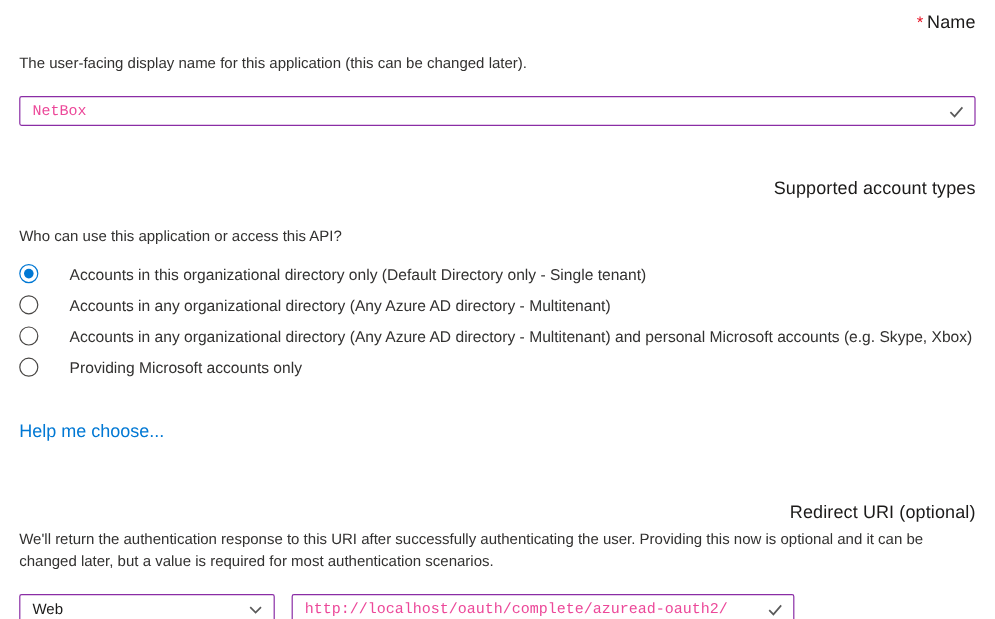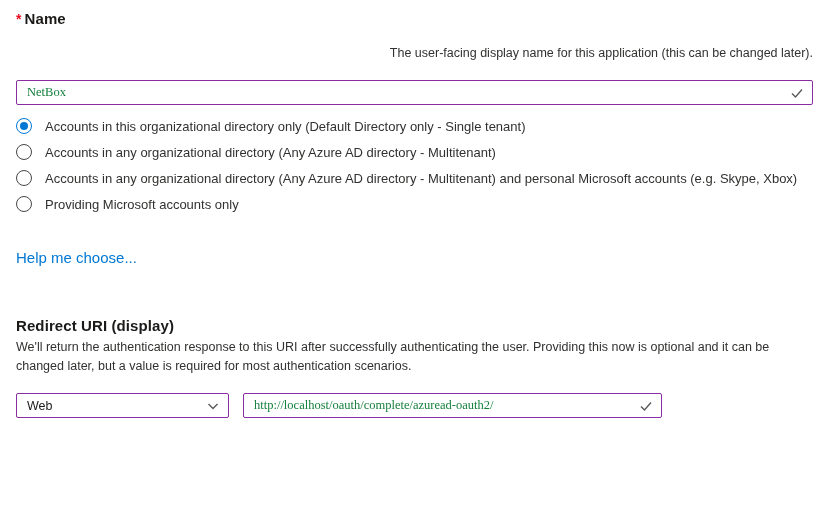--- a/index.html
+++ b/index.html
@@ -8,23 +8,24 @@
     width: 829px;
     min-height: 516px;
     font-family: "Liberation Sans", sans-serif;
     color: #323130;
     position: relative;
   }
   .page { padding: 10px 16px 16px 16px; }
 
   .section-title {
     font-size: 15px;
-    font-weight: 700;
+    font-weight: 400;
     color: #1b1a19;
     letter-spacing: 0.1px;
+    text-align: right;
   }
   .required-marker {
     color: #e81123;
     margin-right: 3px;
     font-size: 14px;
   }
   .desc {
     font-size: 12.5px;
     color: #323130;
     line-height: 19px;
@@ -39,23 +40,23 @@
     background: #fff;
     display: flex;
     align-items: center;
   }
   .field input {
     border: none;
     outline: none;
     background: transparent;
     width: 100%;
     height: 100%;
-    font-family: Liberation Serif, serif;
+    font-family: Liberation Mono, monospace;
     font-size: 12.5px;
-    color: #15803d;
+    color: #ec4899;
     padding: 0 26px 0 10px;
   }
   .field .trail-icon {
     position: absolute;
     right: 7px;
     top: 50%;
     transform: translateY(-50%);
     display: flex;
     align-items: center;
     pointer-events: none;
@@ -89,21 +90,21 @@
   .radio-circle.checked::after {
     content: "";
     position: absolute;
     left: 50%; top: 50%;
     width: 8px; height: 8px;
     margin: -4px 0 0 -4px;
     border-radius: 50%;
     background: #0078d4;
   }
   .radio-label {
-    margin-left: 13px;
+    margin-left: 26px;
     font-size: 13px;
     color: #323130;
     white-space: nowrap;
   }
 
   .help-link {
     display: inline-block;
     margin-top: 27px;
     font-size: 15px;
     color: #0078d4;
@@ -134,33 +135,35 @@
 </head>
 <body>
 
 <div class="page">
 
   
   <div class="section-title">
     <span class="required-marker">*</span><span>Name</span>
   </div>
 
-  <div class="desc" style="margin-top:17px;text-align:right;">The user-facing display name for this application (this can be changed later).</div>
+  <div class="desc" style="margin-top:17px;">The user-facing display name for this application (this can be changed later).</div>
 
   <div class="field name-field">
     <input type="text" value="NetBox" style="">
     <span class="trail-icon">
       <svg width="16" height="16" viewBox="0 0 16 16">
         <polyline points="3,8.5 6.5,12 13,4.5" fill="none" stroke="#5a5a5a" stroke-width="1.4"></polyline>
       </svg>
     </span>
   </div>
 
   
-
+  <div class="section-title section-2">Supported account types</div>
+
+  <div class="desc question">Who can use this application or access this API?</div>
 
   <div class="radio-group">
     <div class="radio-row">
       <span class="radio-circle checked"></span>
       <span class="radio-label">Accounts in this organizational directory only (Default Directory only - Single tenant)</span>
     </div>
     <div class="radio-row">
       <span class="radio-circle"></span>
       <span class="radio-label">Accounts in any organizational directory (Any Azure AD directory - Multitenant)</span>
     </div>
@@ -170,21 +173,21 @@
     </div>
     <div class="radio-row">
       <span class="radio-circle"></span>
       <span class="radio-label">Providing Microsoft accounts only</span>
     </div>
   </div>
 
   <a class="help-link">Help me choose...</a>
 
   
-  <div class="section-title section-3">Redirect URI (display)</div>
+  <div class="section-title section-3">Redirect URI (optional)</div>
 
   <div class="desc redirect-desc">We'll return the authentication response to this URI after successfully authenticating the user. Providing this now is optional and it can be changed later, but a value is required for most authentication scenarios.</div>
 
   <div class="redirect-row">
     <div class="field platform-select">
       <span class="select-value">Web</span>
       <span class="trail-icon">
         <svg width="16" height="16" viewBox="0 0 16 16">
           <polyline points="3.5,6 8,10.5 12.5,6" fill="none" stroke="#5a5a5a" stroke-width="1.4"></polyline>
         </svg>

